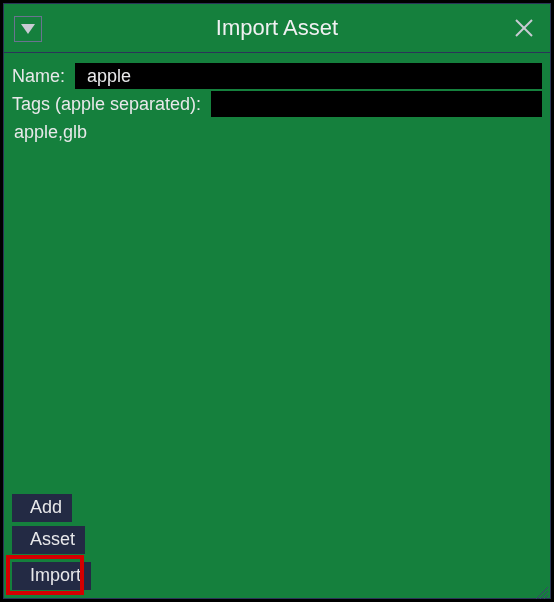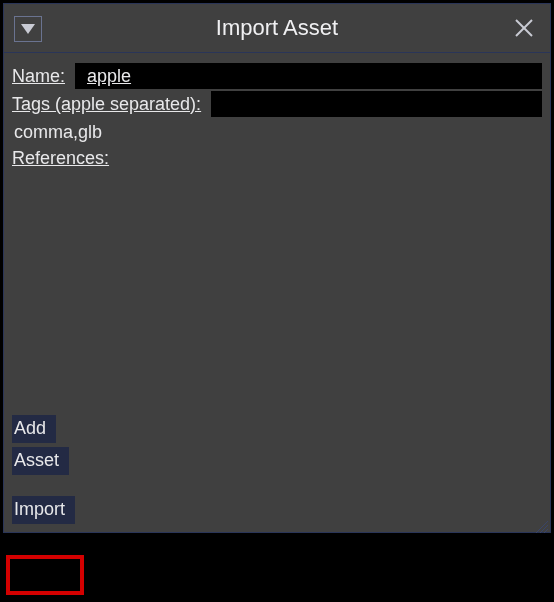--- a/index.html
+++ b/index.html
@@ -10,22 +10,22 @@
     background: #000;
     font-family: Arial, Helvetica, sans-serif;
     color: #e8e8ea;
     overflow: hidden;
   }
   .window {
     position: absolute;
     left: 3px;
     top: 3px;
     width: 548px;
-    height: 530px;
-    background: #404040;
+    height: 596px;
+    background: #15803d;
     border: 1px solid #2a3558;
     box-sizing: border-box;
   }
   .titlebar {
     position: relative;
     height: 48px;
     border-bottom: 1px solid #2a3558;
     display: flex;
     align-items: center;
     justify-content: center;
@@ -68,21 +68,20 @@
     bottom: 0;
     padding: 10px 8px 8px 8px;
     box-sizing: border-box;
     font-size: 18px;
     line-height: 26px;
   }
   .row {
     display: flex;
     align-items: center;
     margin-bottom: 2px;
-    text-decoration: underline;
   }
   .label {
     color: #e8e8ea;
     margin-right: 10px;
     white-space: nowrap;
   }
   .dark-input {
     flex: 1;
     background: #000000;
     border: none;
@@ -104,30 +103,30 @@
   .button-stack {
     position: absolute;
     left: 8px;
     bottom: 8px;
   }
   .btn {
     display: inline-block;
     background: #232a44;
     color: #e8e8ea;
     font-size: 18px;
-    padding: 3px 10px 4px 2px;
+    padding: 3px 10px 4px 18px;
     margin-top: 4px;
     cursor: pointer;
     border: none;
     font-family: inherit;
   }
   .btn-row {
     display: flex;
     gap: 0;
-    margin-top: 17px;
+    margin-top: 4px;
   }
   .highlight {
     position: absolute;
     border: 4px solid #d40000;
     box-sizing: border-box;
     pointer-events: none;
   }
   .resize-grip {
     position: absolute;
     right: 2px;
@@ -162,25 +161,22 @@
     <div class="row">
       <span class="label">Name:</span>
       <input class="dark-input" value="apple" style="">
     </div>
 
     <div class="row">
       <span class="label">Tags (apple separated):</span>
       <div class="dark-input dark-box-full"></div>
     </div>
 
-    <div class="tagval">comma,glb</div>
+    <div class="tagval">apple,glb</div>
 
-    <div class="row">
-      <span class="label">References:</span>
-    </div>
 
     <div class="button-stack">
       <div><button class="btn">Add</button></div>
       <div><button class="btn">Asset</button></div>
       <div class="btn-row">
         <button class="btn">Import</button>
       </div>
     </div>
 
     <div class="resize-grip">

